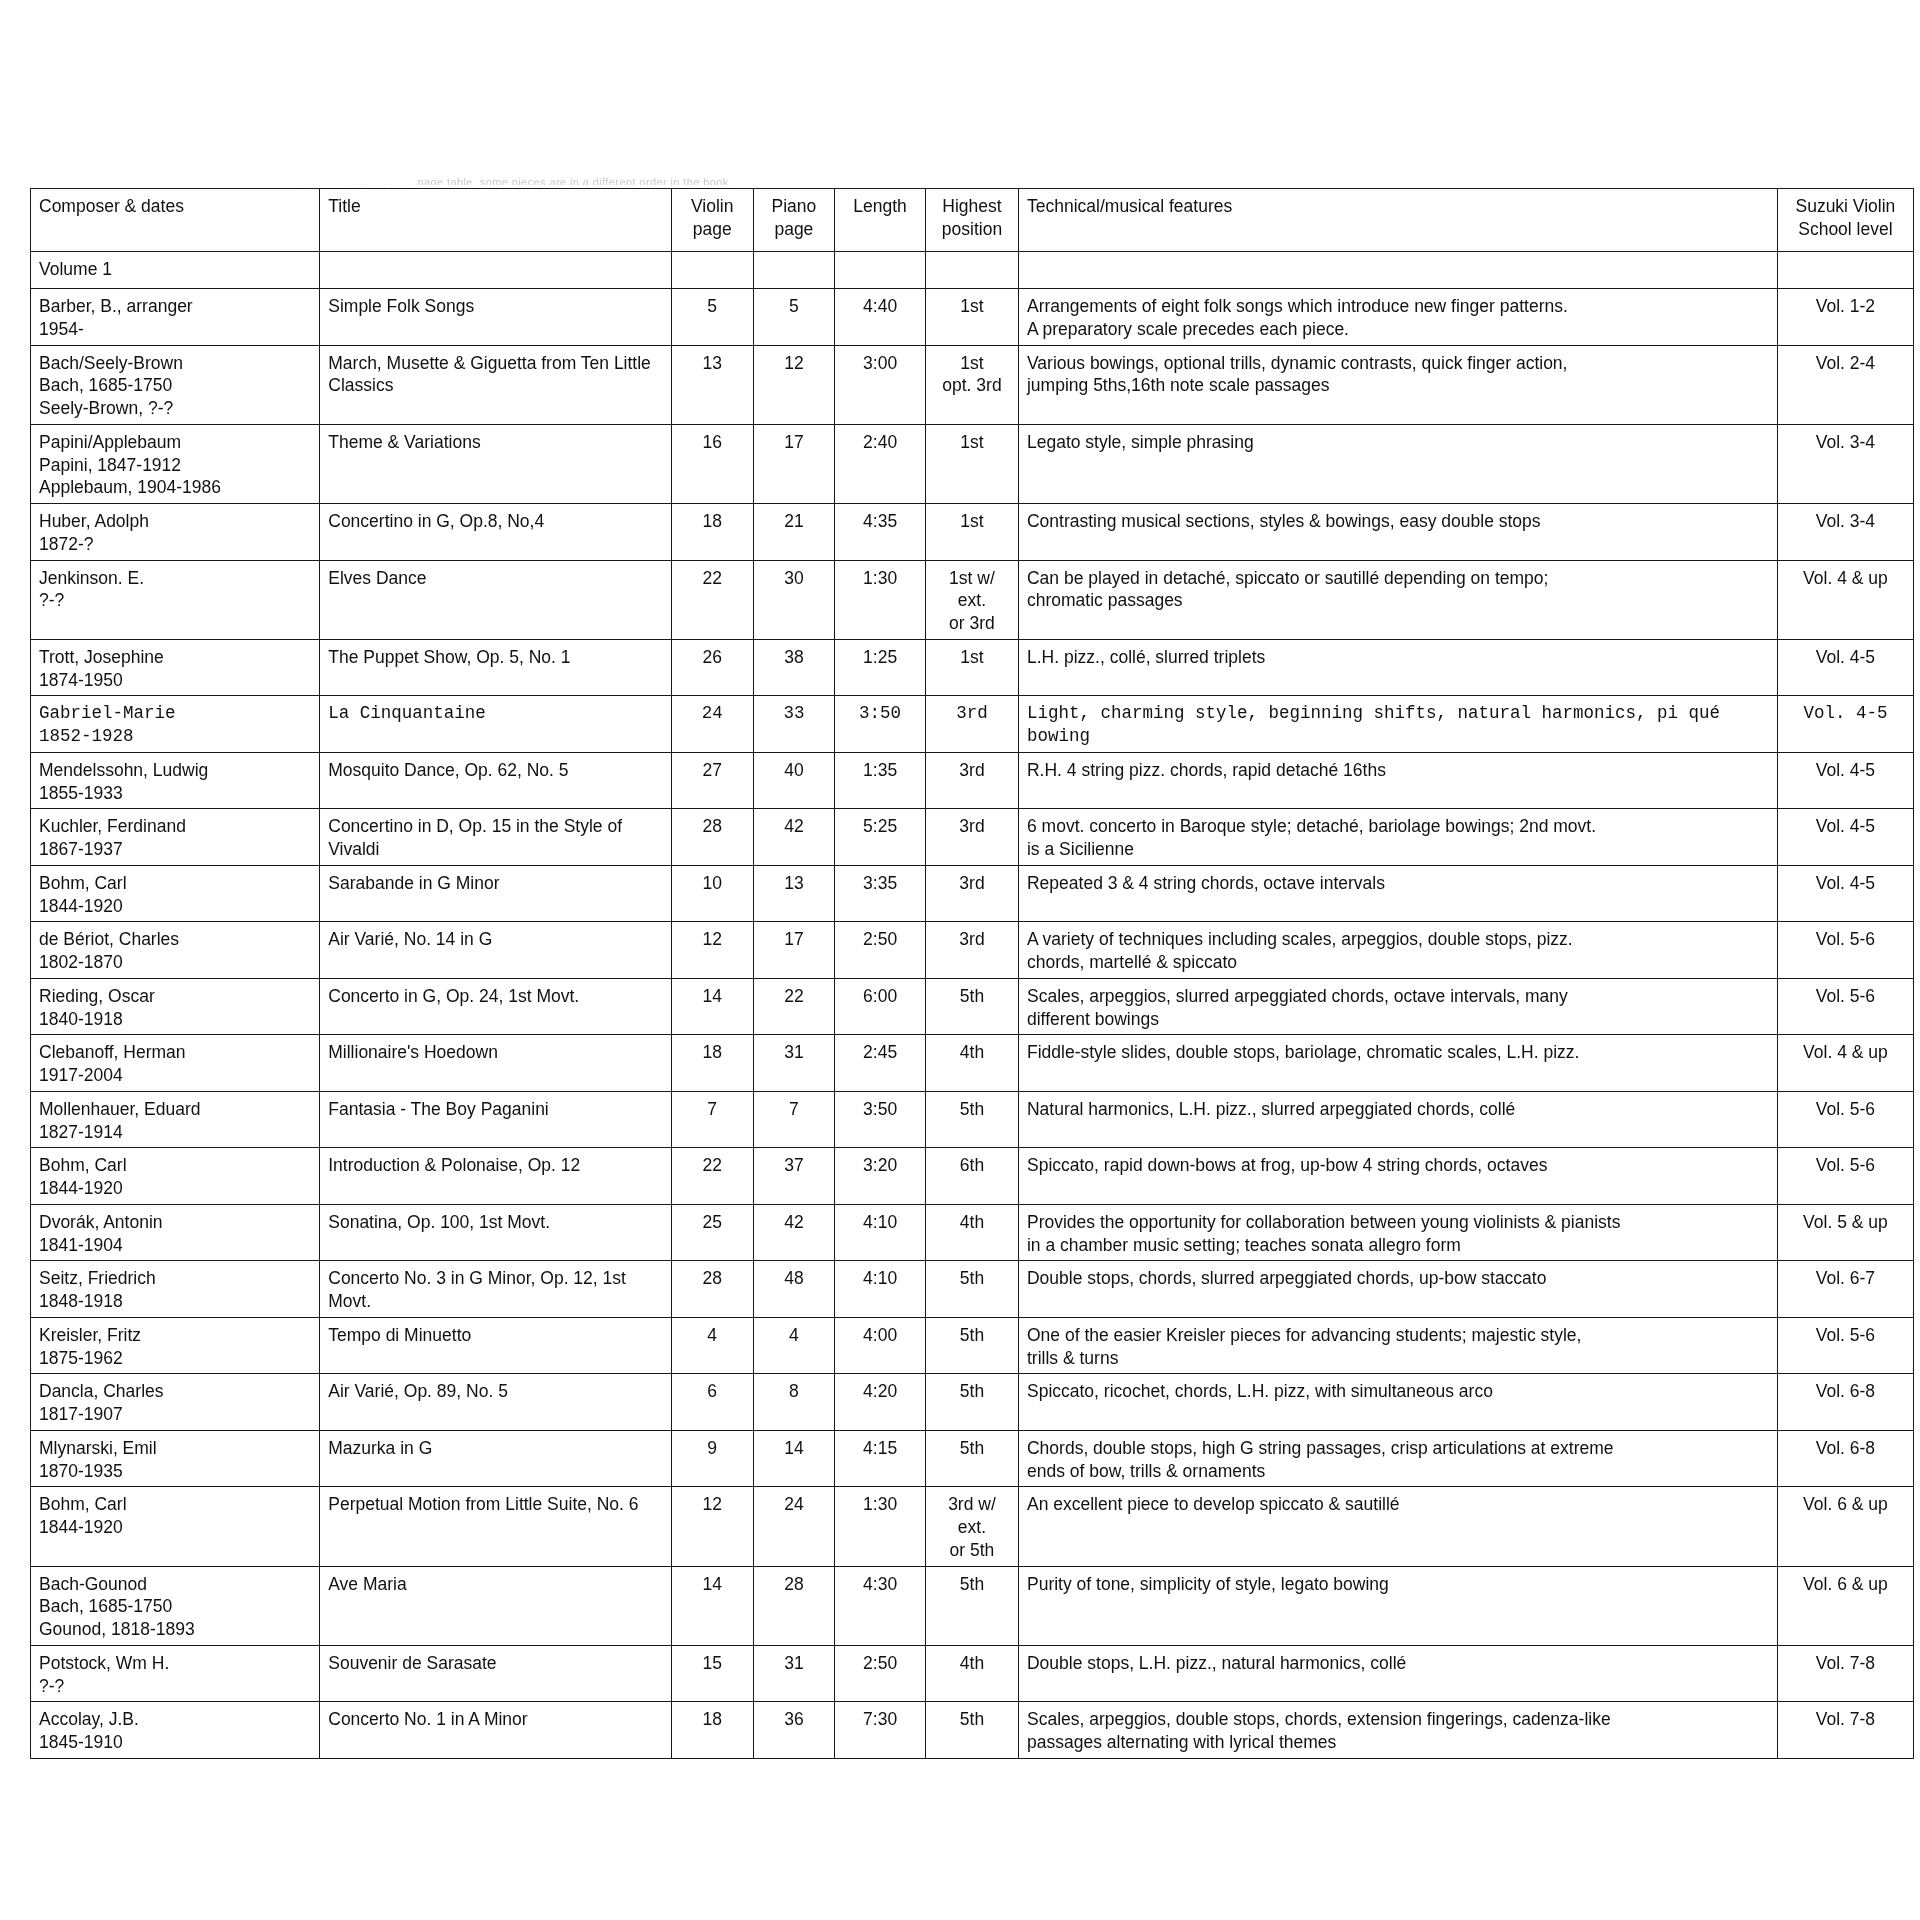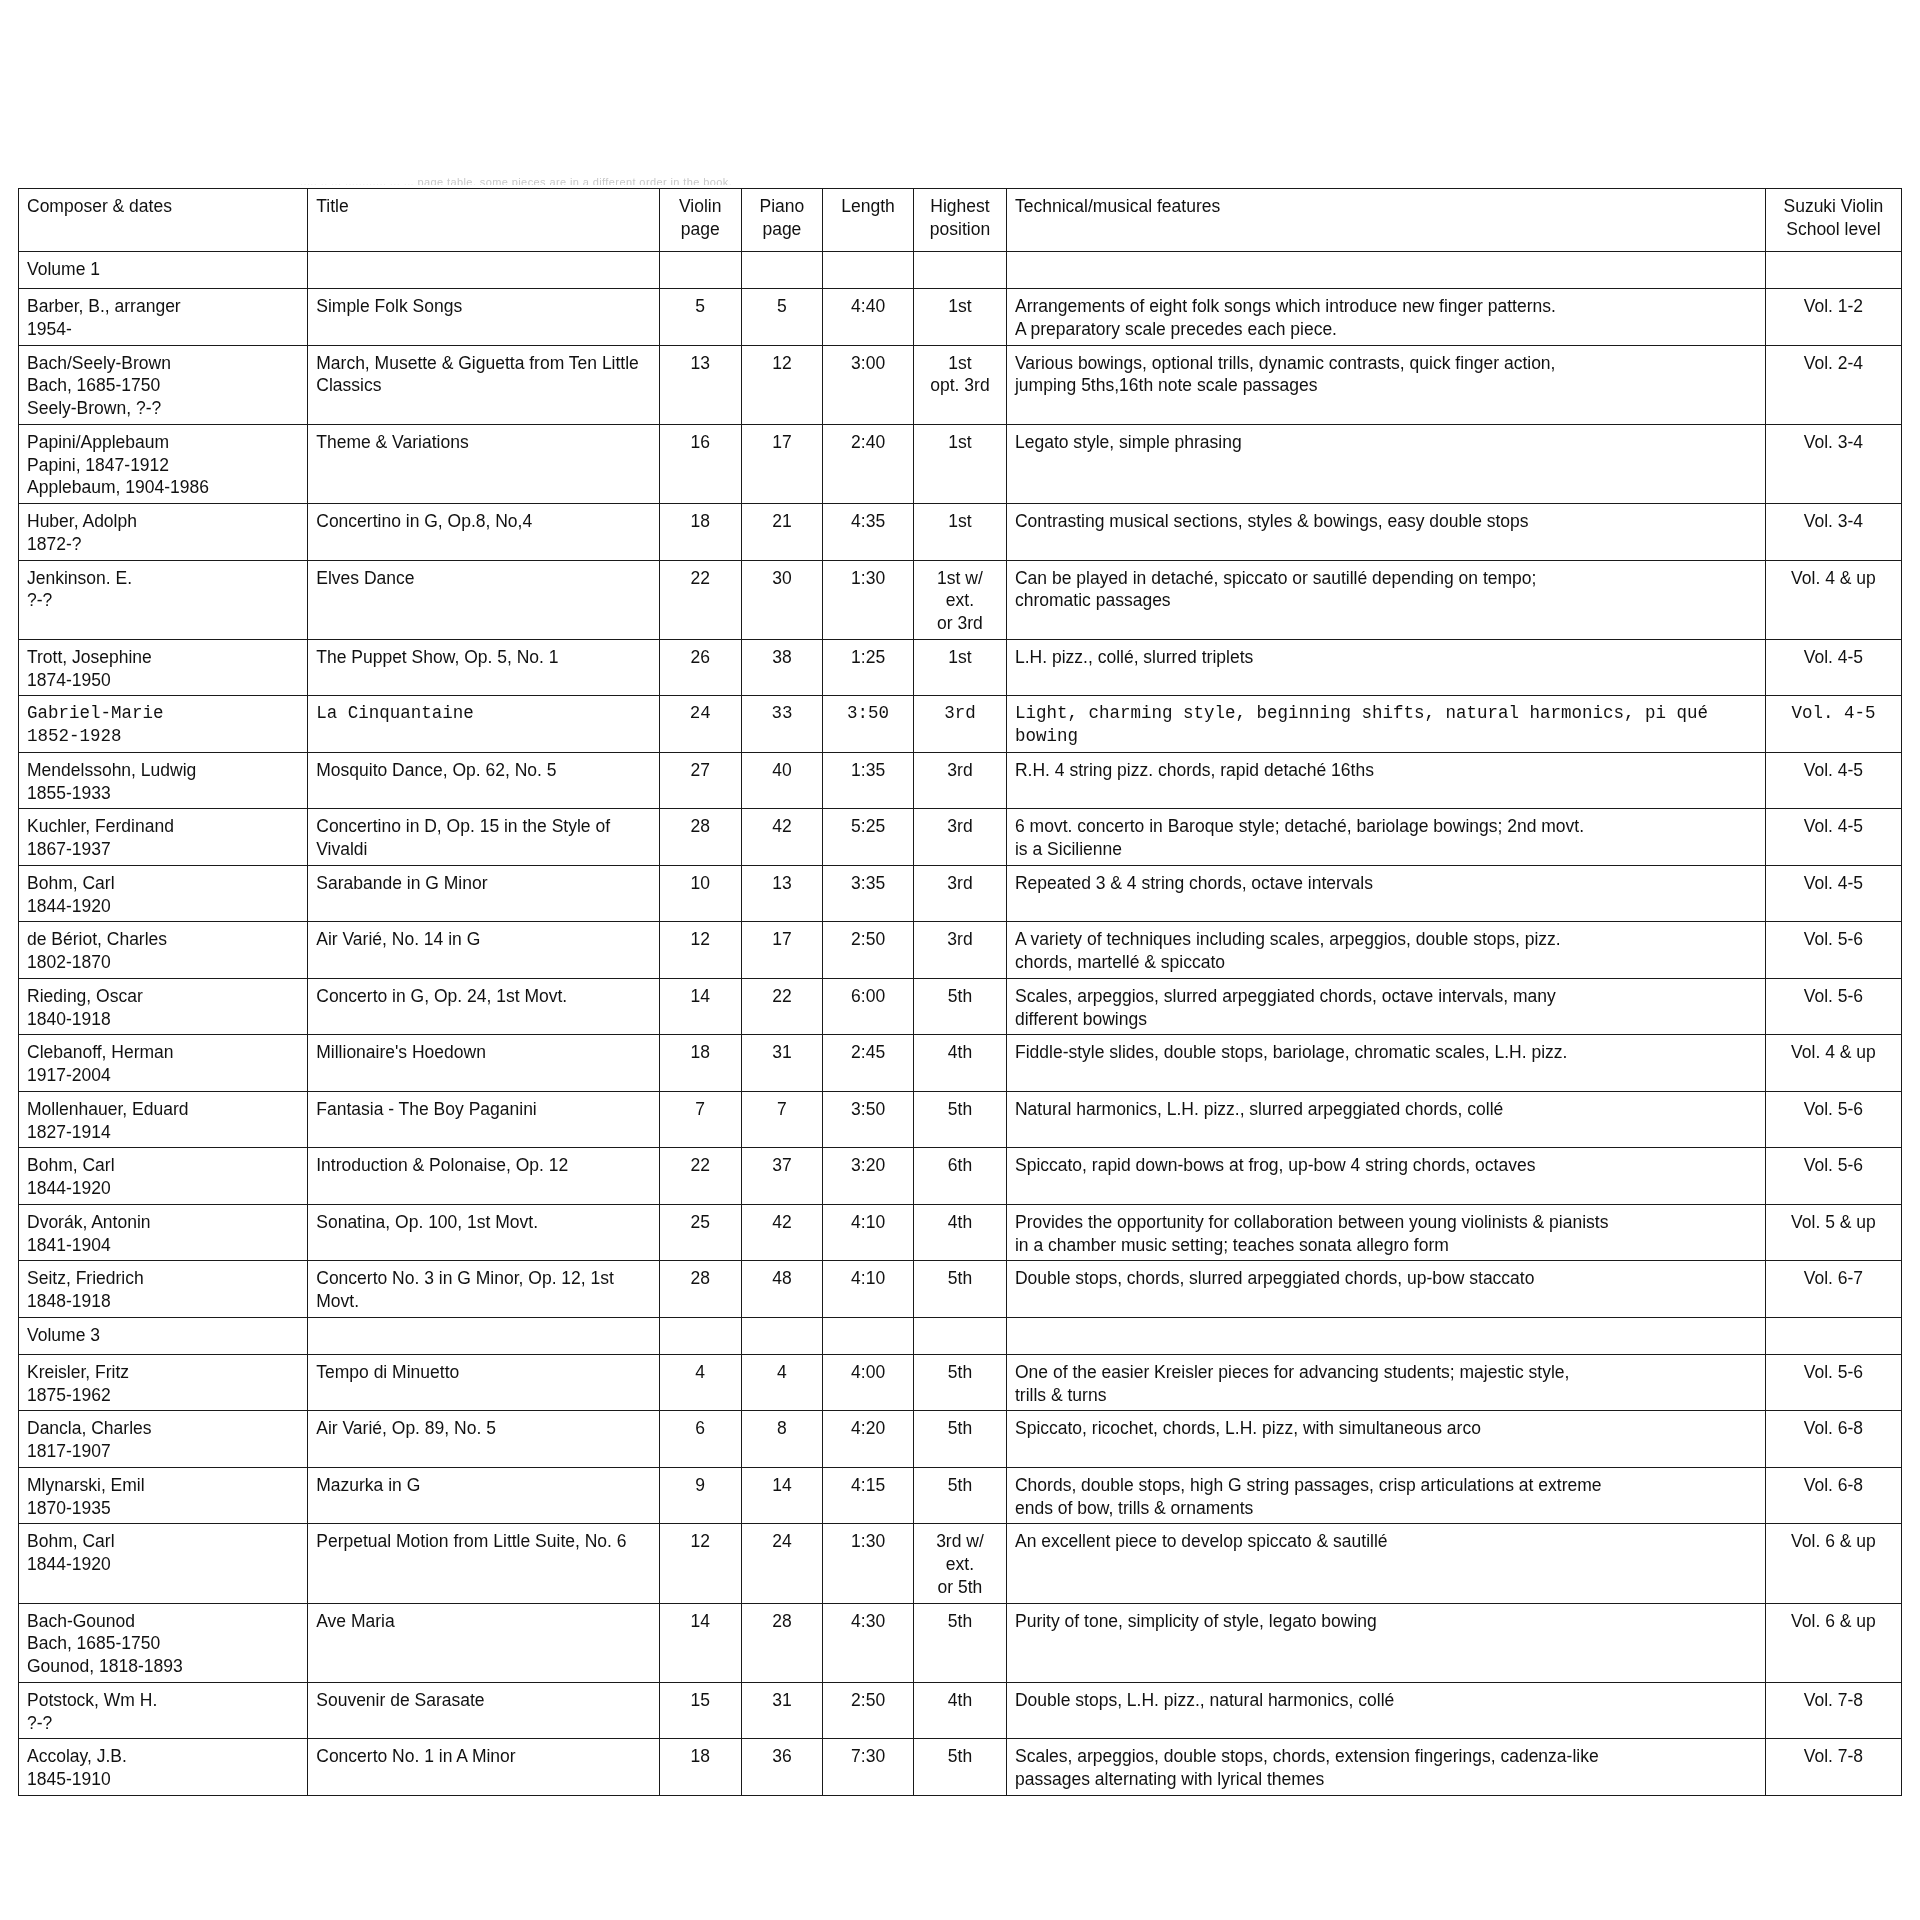--- a/index.html
+++ b/index.html
@@ -36,20 +36,21 @@
     left: 18px;
     top: 188px;
     width: 1884px;
   }
 
   table.repertoire {
     border-collapse: collapse;
     width: 1884px;
     table-layout: fixed;
     background: #fff;
+    margin-left: 12px;
   }
 
   table.repertoire td, table.repertoire th {
     border: 1.6px solid #1a1a1a;
     vertical-align: top;
     padding: 6px 8px 4px 8px;
     font-size: 17.5px;
     line-height: 1.30;
     font-weight: normal;
     color: #111;
@@ -309,30 +310,20 @@
         <tr style="height: 38px;">
           <td><span>Seitz, Friedrich</span><span class="line2">1848-1918</span></td>
           <td><span>Concerto No. 3 in G Minor, Op. 12, 1st</span><span class="line2">Movt.</span></td>
           <td class="num">28</td>
           <td class="num">48</td>
           <td class="num">4:10</td>
           <td class="pos"><span>5th</span></td>
           <td><span>Double stops, chords, slurred arpeggiated chords, up-bow staccato</span></td>
           <td class="suzuki">Vol. 6-7</td>
         </tr>
-        <tr class="volume-row">
-          <td class="vol-label">Volume 3</td>
-          <td>&nbsp;</td>
-          <td>&nbsp;</td>
-          <td>&nbsp;</td>
-          <td>&nbsp;</td>
-          <td>&nbsp;</td>
-          <td>&nbsp;</td>
-          <td>&nbsp;</td>
-        </tr>
         <tr style="height: 38px;">
           <td><span>Kreisler, Fritz</span><span class="line2">1875-1962</span></td>
           <td><span>Tempo di Minuetto</span></td>
           <td class="num">4</td>
           <td class="num">4</td>
           <td class="num">4:00</td>
           <td class="pos"><span>5th</span></td>
           <td><span>One of the easier Kreisler pieces for advancing students; majestic style,</span><span class="line2">trills &amp; turns</span></td>
           <td class="suzuki">Vol. 5-6</td>
         </tr>

